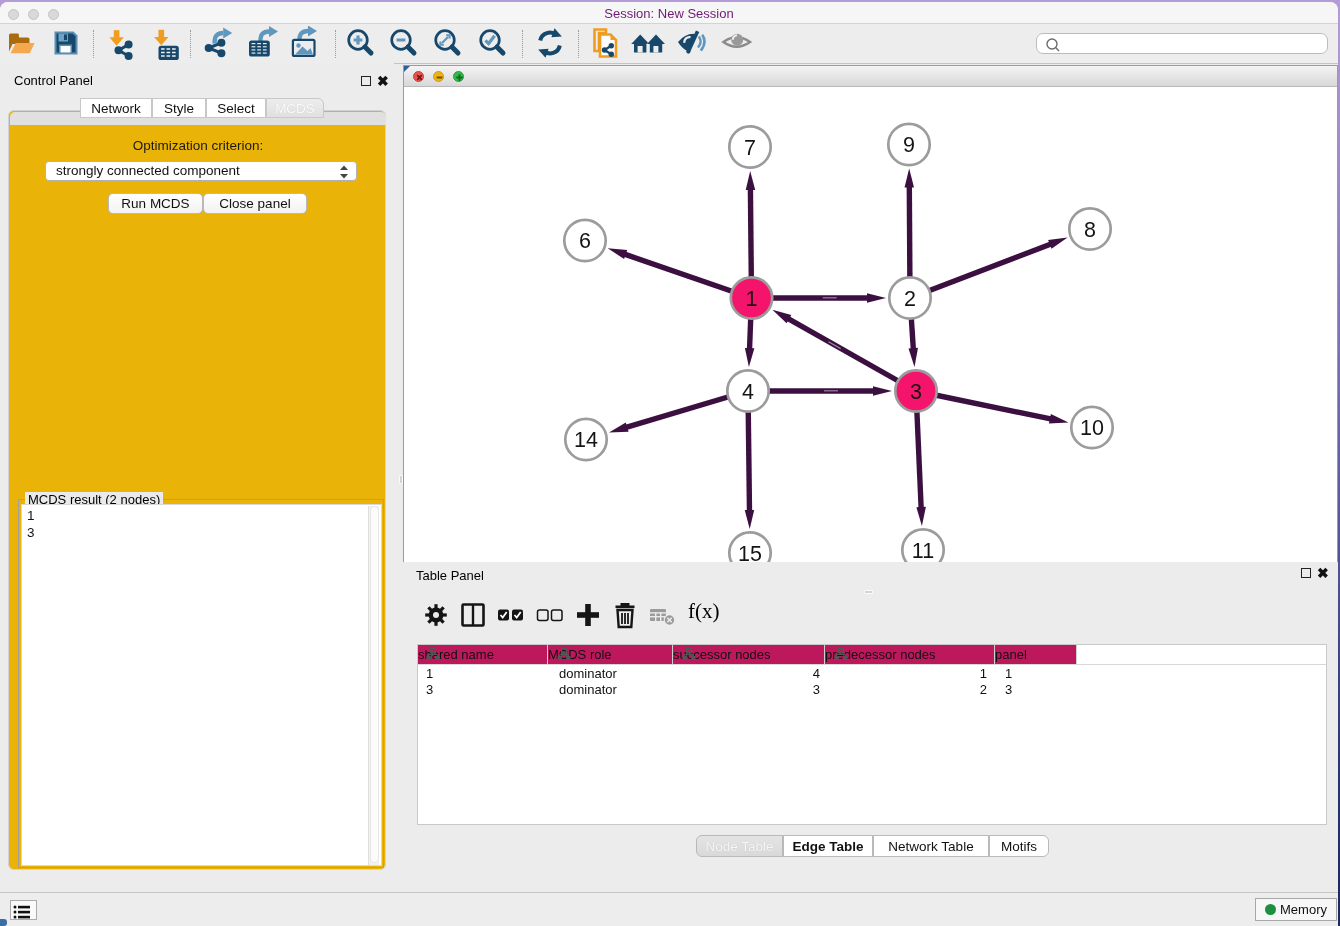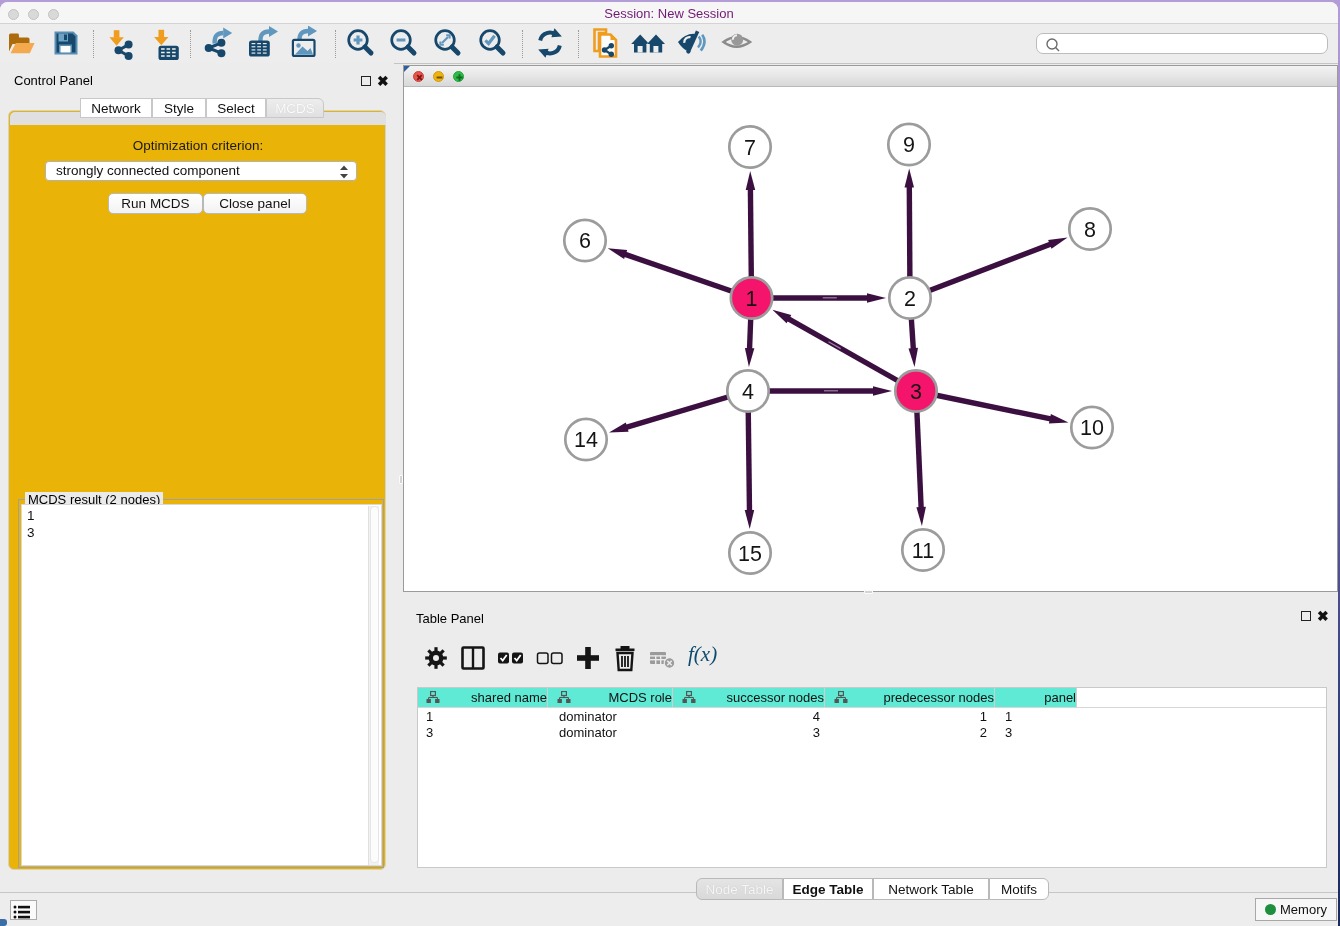--- a/index.html
+++ b/index.html
@@ -31,25 +31,25 @@
 #resultarea { position:absolute; left:2px; top:4px; width:361px; height:362px; background:#fff; border:1px solid #d8d8d8; font-size:13.5px; color:#111; line-height:17px; padding:2px 0 0 5px; }
 #res-scroll { position:absolute; right:2px; top:1px; width:11px; height:359px; background:#f2f2f2; border-left:1px solid #e0e0e0; }
 #res-thumb { position:absolute; left:1px; top:0px; width:9px; height:357px; background:#fcfcfc; border:1px solid #e6e6e6; border-radius:4px; }
 
 #netframe { position:absolute; left:403px; top:63px; width:935px; height:527px; background:#fff; border:1px solid #9b9b9b; }
 #nettitle { position:absolute; left:0; top:0; width:100%; height:21px; background:linear-gradient(#f4f4f4,#d8d8d8); border-bottom:1px solid #b9b9b9; }
 #netname { position:absolute; top:3px; left:0; width:100%; text-align:center; font-size:13px; color:#1c1c1c; }
 .light { position:absolute; top:5px; width:11px; height:11px; border-radius:50%; padding:1px 0 0 1px; }
 #graphsvg { position:absolute; left:0; top:22px; }
 
-#tpanel { position:absolute; left:403px; top:603px; width:935px; height:297px; background:#ececec; }
+#tpanel { position:absolute; left:403px; top:560px; width:935px; height:297px; background:#ececec; }
 #tphead { position:absolute; left:13px; top:6px; font-size:13px; color:#000; }
 #ttoolbar { position:absolute; left:14px; top:28px; width:906px; height:42px; background:#ececec; }
 #ttable { position:absolute; left:14px; top:82px; width:910px; height:181px; background:#fff; border:1px solid #c9c9c9; }
-.thcell { position:absolute; top:0; height:19px; background:#5eead4; border-right:1px solid #cfcfcf; font-size:13px; color:#111; text-align:right; padding-top:2px; }
+.thcell { position:absolute; top:0; height:19px; background:#be185d; border-right:1px solid #cfcfcf; font-size:13px; color:#111; text-align:left; padding-top:2px; }
 .trow { position:absolute; font-size:13px; color:#111; height:16px; }
 .btab { position:absolute; top:273px; height:22px; background:#fff; border:1px solid #b9b9b9; font-size:13.5px; color:#111; text-align:center; padding-top:3px; z-index:2; }
 
 #statusbar { position:absolute; left:0; top:890px; width:1338px; height:34px; background:#ededed; border-top:1px solid #c6c6c6; }
 #listbtn { position:absolute; left:10px; top:7px; width:27px; height:20px; background:#fafafa; border:1px solid #ababab; }
 #membtn { position:absolute; left:1255px; top:5px; width:82px; height:23px; background:#f7f7f7; border:1px solid #a8a8a8; font-size:13px; color:#111; text-align:center; padding-top:3px; }
 #memdot { display:inline-block; width:11px; height:11px; border-radius:50%; background:#1e8f3e; margin:0 4px -1px 0; }
 </style>
 </head>
 <body>
@@ -354,21 +354,21 @@
         </svg>
       <svg style="position:absolute; left:232px; top:11px;" width="28" height="28" viewBox="0 0 28 28">
           <rect x="1" y="8" width="16" height="12" rx="1" fill="#9b9b9b"></rect>
           <rect x="1" y="11.2" width="16" height="1.4" fill="#ececec"></rect>
           <rect x="1" y="15" width="16" height="1.4" fill="#ececec"></rect>
           <rect x="6" y="11.2" width="1.4" height="8.8" fill="#ececec"></rect>
           <rect x="11" y="11.2" width="1.4" height="8.8" fill="#ececec"></rect>
           <circle cx="20.5" cy="19" r="5.3" fill="#9b9b9b" stroke="#ececec" stroke-width="1.2"></circle>
           <path d="M18.3 16.8 L22.7 21.2 M22.7 16.8 L18.3 21.2" stroke="#ececec" stroke-width="1.6"></path>
         </svg>
-      <span style="position:absolute; left:271px; top:9px; font-family:'Liberation Serif', serif; font-style:italic; font-size:21px; color:#0c4a6e;">f(x)</span>
+      <span style="position:absolute; left:271px; top:9px; font-family:'Liberation Serif', serif; font-size:21px; color:#000000;">f(x)</span>
       </div>
     <div id="ttable">
       <div class="thcell" style="left:0; width:130px;"><svg width="14" height="13" viewBox="0 0 14 13" style="position:absolute; left:8px; top:3px;">
             <rect x="4.6" y="0.5" width="4.8" height="4" fill="none" stroke="#555" stroke-width="1.2"></rect>
             <line x1="7" y1="4.5" x2="7" y2="6.5" stroke="#555" stroke-width="1.1"></line>
             <line x1="2.6" y1="6.5" x2="11.4" y2="6.5" stroke="#555" stroke-width="1.1"></line>
             <line x1="2.6" y1="6.5" x2="2.6" y2="8" stroke="#555" stroke-width="1.1"></line>
             <line x1="11.4" y1="6.5" x2="11.4" y2="8" stroke="#555" stroke-width="1.1"></line>
             <rect x="0.5" y="8" width="4.4" height="4" fill="#555"></rect>
             <rect x="9.1" y="8" width="4.4" height="4" fill="#555"></rect>

